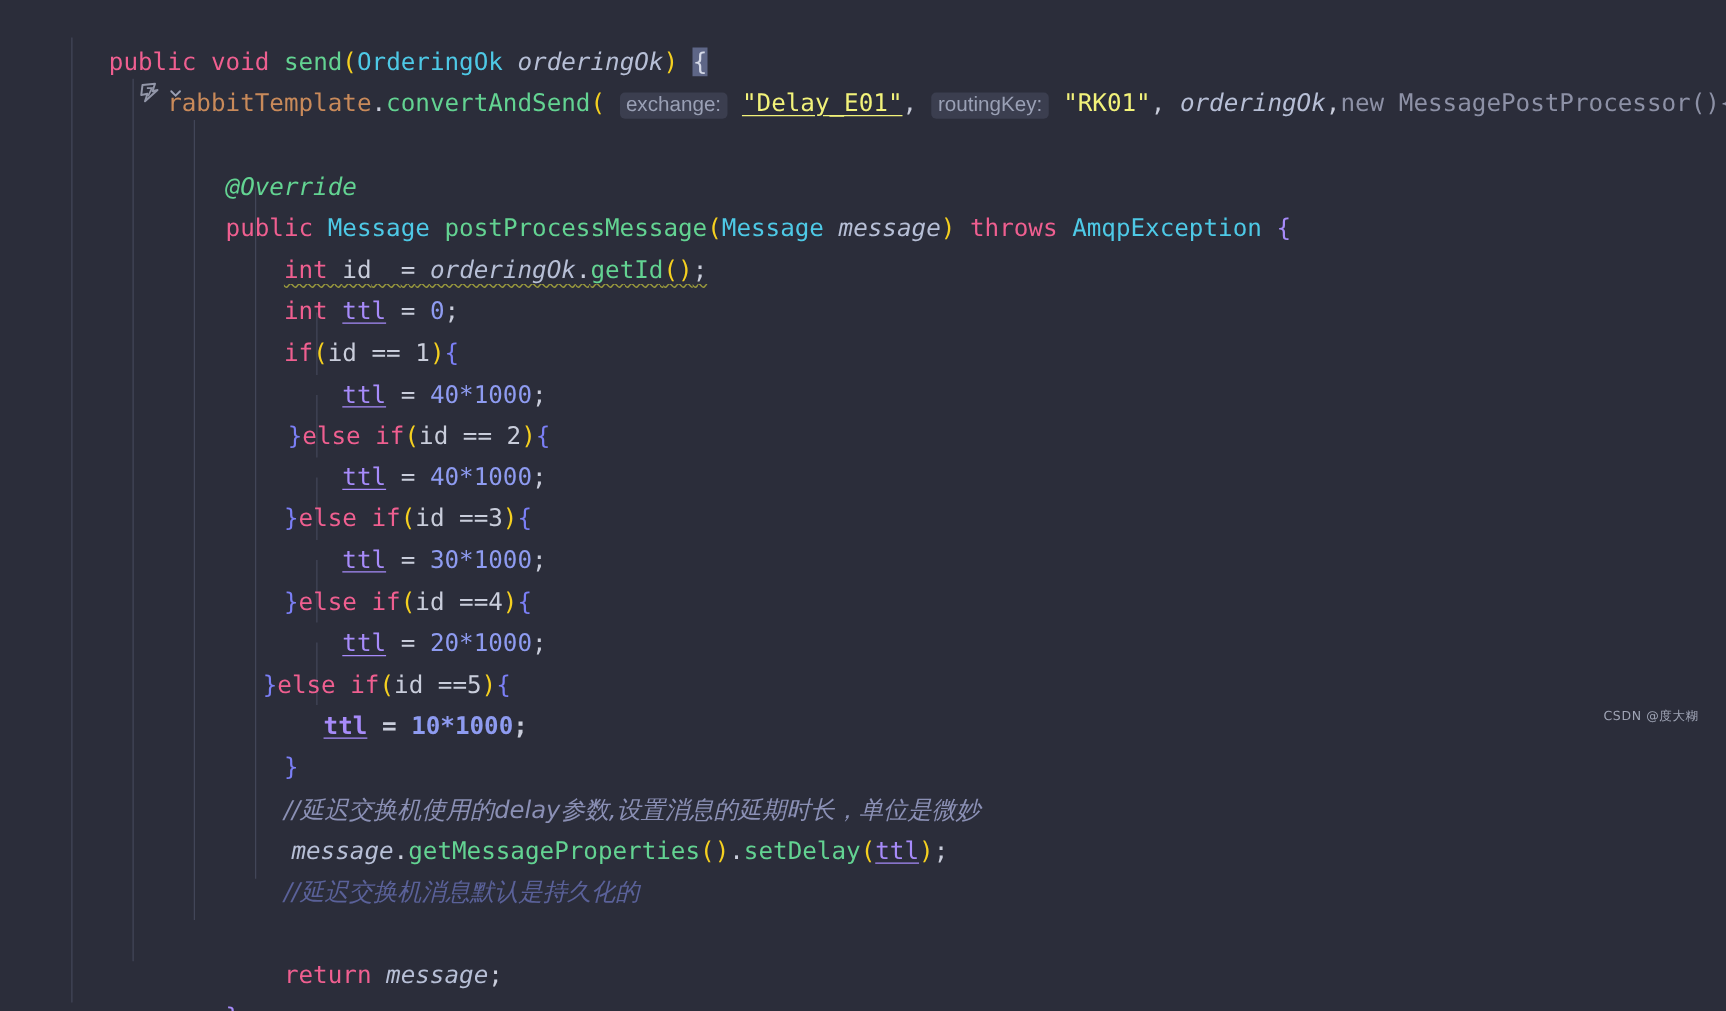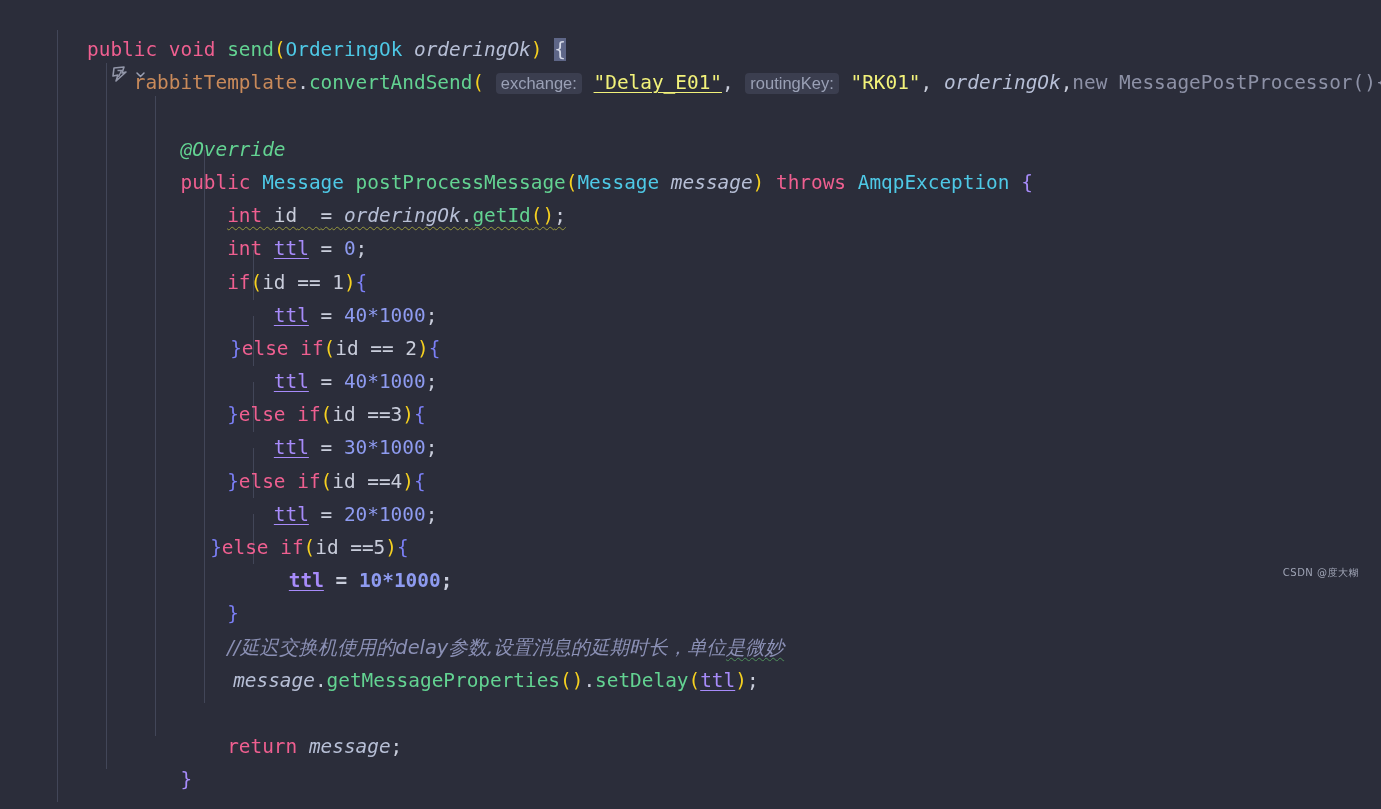--- a/index.html
+++ b/index.html
@@ -80,21 +80,20 @@
   
   .squiggle-warn {
     text-decoration: underline;
     text-decoration-style: wavy;
     text-decoration-color: #9a9a3c;
     text-underline-offset: 4px;
     text-decoration-thickness: 1px;
   }
   
   .squiggle-typo {
-    text-decoration: underline;
     text-decoration-style: wavy;
     text-decoration-color: #4f8f5c;
     text-underline-offset: 3px;
     text-decoration-thickness: 1px;
   }
   
   .cjk { font-family: "DejaVu Sans", "Liberation Sans", sans-serif; }
 
   
   .intention {
@@ -191,36 +190,39 @@
     </div>
 
     <div class="line" style="padding-left:17px;">
       <span>                </span><span class="localv">ttl</span><span class="op"> = </span><span class="num">20*1000</span><span class="punct">;</span>
     </div>
 
     <div class="line" style="">
       <span>            </span><span class="paren-b">}</span><span class="kw">else </span><span class="kw">if</span><span class="paren-y">(</span><span class="var">id ==5</span><span class="paren-y">)</span><span class="paren-b">{</span>
     </div>
 
-    <div class="line" style="padding-left:32px;font-weight:bold;">
+    <div class="line" style="padding-left:2px;font-weight:bold;">
       <span>                </span><span class="localv">ttl</span><span class="op"> = </span><span class="num">10*1000</span><span class="punct">;</span>
     </div>
 
     <div class="line" style="padding-left:17px;">
       <span>            </span><span class="paren-b">}</span>
     </div>
 
     <div class="line" style="padding-left:17px;">
       <span>            </span><span class="cmt cjk">//延迟交换机使用的delay参数,设置消息的延期时长，单位</span><span class="cmt cjk squiggle-typo">是微妙</span>
     </div>
 
     <div class="line" style="padding-left:23px;">
       <span>            </span><span class="param">message</span><span class="punct">.</span><span class="meth">getMessageProperties</span><span class="paren-y">()</span><span class="punct">.</span><span class="meth">setDelay</span><span class="paren-y">(</span><span class="localv">ttl</span><span class="paren-y">)</span><span class="punct">;</span>
     </div>
 
+    <div class="line" style="padding-left:17px;">
+      <span>            </span><span class="cmt-code cjk" style="font-style:italic;">//延迟交换机消息默认是持久化的</span>
+    </div>
 
     <div class="line" style="padding-left:17px;">
       <span>            </span>
     </div>
 
     <div class="line" style="padding-left:17px;">
       <span>            </span><span class="kw">return</span><span> </span><span class="param">message</span><span class="punct">;</span>
     </div>
 
     <div class="line" style="padding-left:17px;">

